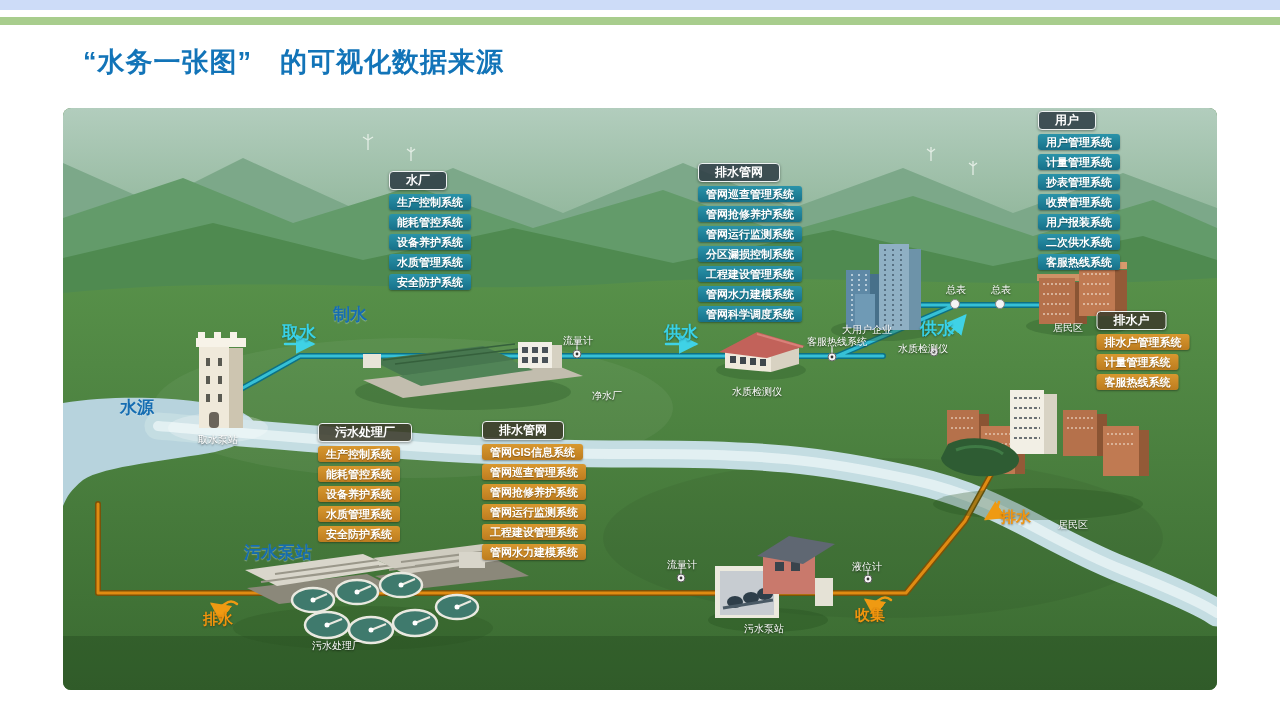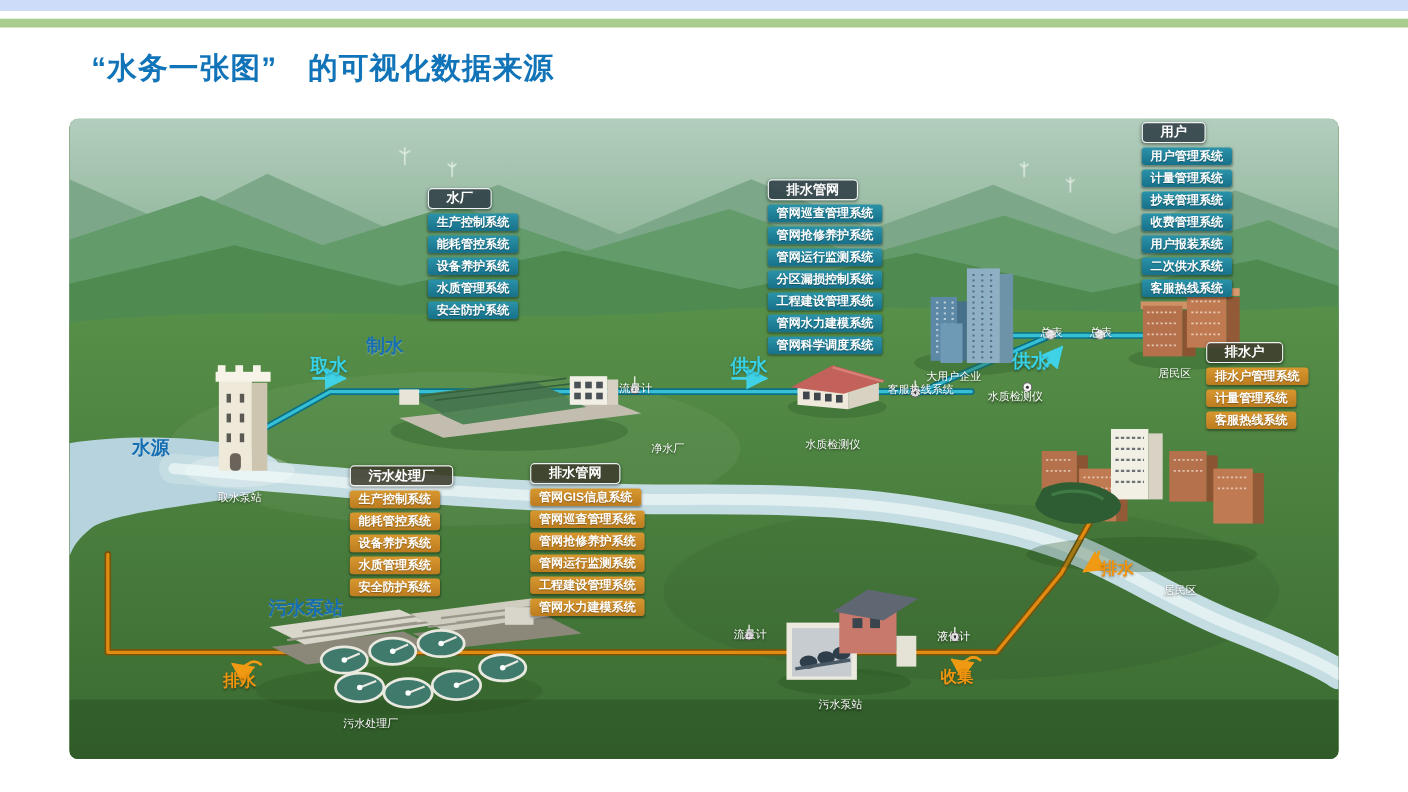--- a/index.html
+++ b/index.html
@@ -22,21 +22,21 @@
     line-height:12px;white-space:nowrap;box-shadow:0 1px 2px rgba(0,0,0,0.35);
     text-shadow:0 1px 1px rgba(0,0,0,0.3);}
   .panel.teal .it{background:linear-gradient(#2a93a9,#17718a);}
   .panel.orange .it{background:linear-gradient(#d8982f,#bd7c1f);}
   
   .slabel{position:absolute;white-space:nowrap;transform:translateX(-50%);font-weight:bold;}
   .slabel.blue{color:#156db2;font-size:17px;text-shadow:0 1px 1px rgba(255,255,255,0.35);}
   .slabel.cyan{color:#38d2e8;font-size:17px;text-shadow:0 1px 2px rgba(0,30,40,0.45);}
   .slabel.orng{color:#f0940e;font-size:15px;text-shadow:0 1px 2px rgba(40,20,0,0.45);}
   .slabel.white{color:#ffffff;font-size:10px;font-weight:normal;
-    text-shadow:0 1px 2px rgba(0,0,0,0.65);margin-top:12px;}
+    text-shadow:0 1px 2px rgba(0,0,0,0.65);}
 </style>
 </head>
 <body>
 
 <div class="bar-blue"></div>
 <div class="bar-green"></div>
 <div class="title">“水务一张图”　的可视化数据来源</div>
 
 <div class="map">
 

